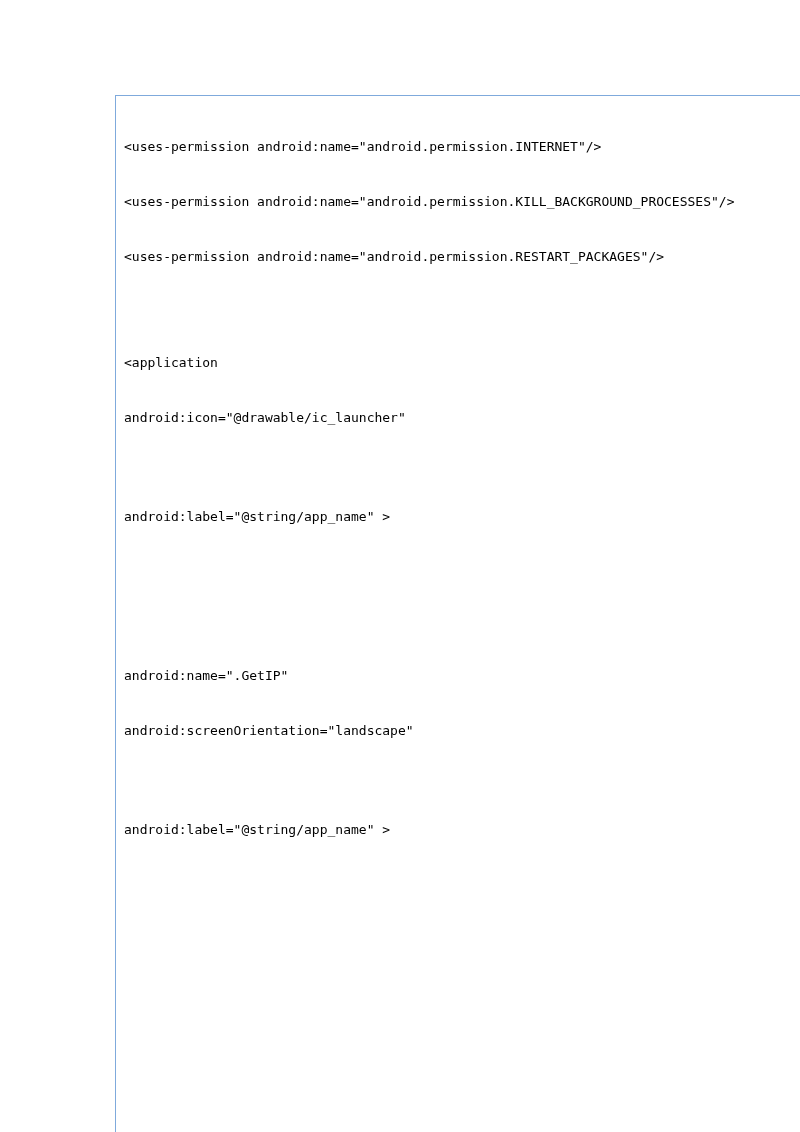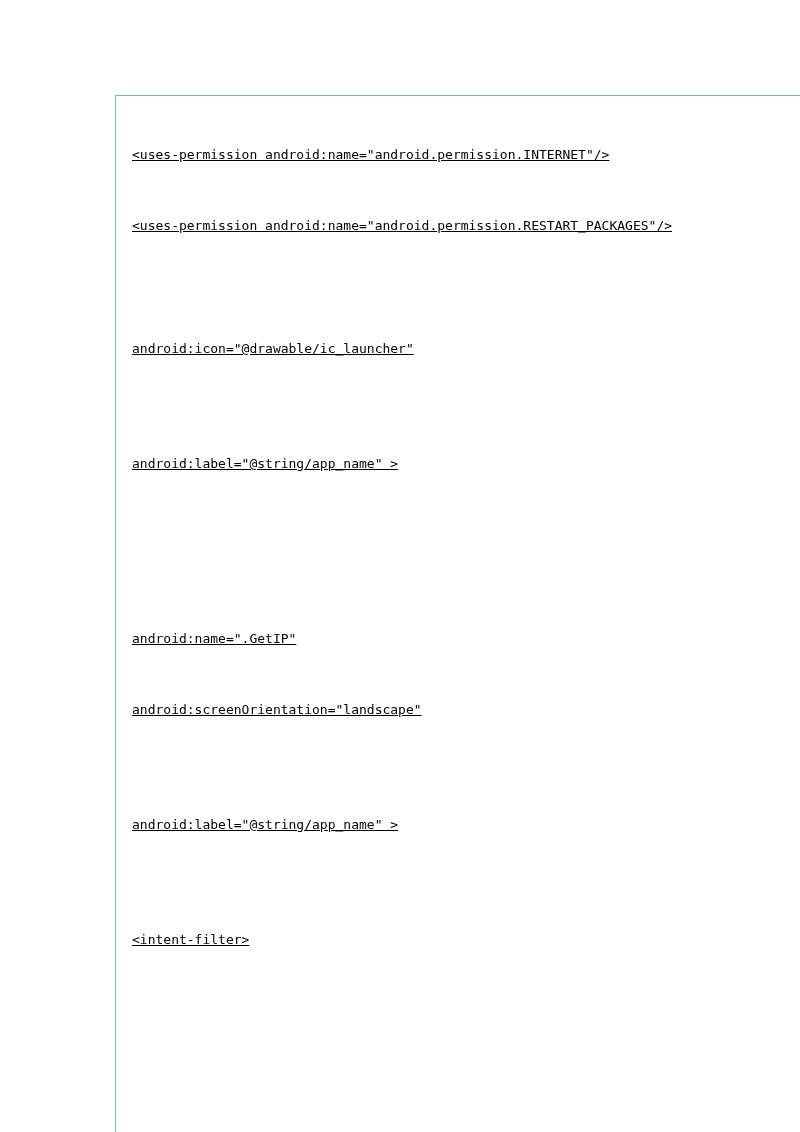--- a/index.html
+++ b/index.html
@@ -19,47 +19,47 @@
     border-top: 1px solid #7faadc;
     border-left: 1px solid #7faadc;
     border-bottom: 1px solid #7faadc;
     padding: 6px 10px 6px 8px;
     line-height: 1.4;
     font-family: "SimSun", "NSimSun", monospace;
     font-size: 13px;
     white-space: pre-wrap;
   }
   .code-box p {
-    margin: 8px;
+    margin: 0;
     padding: 0;
-    text-decoration: underline;
   }
   .blank { height: 16px; }
   .gap { height: 8px; }
 </style>
 </head>
 <body>
 
 <div class="page">
 
   <div class="code-box">
     <p>&lt;uses-permission android:name="android.permission.INTERNET"/&gt;</p>
+    <p>&lt;uses-permission android:name="android.permission.KILL_BACKGROUND_PROCESSES"/&gt;</p>
     <p>&lt;uses-permission android:name="android.permission.RESTART_PACKAGES"/&gt;</p>
     <div class="blank"></div>
+    <p>&lt;application</p>
     <p>android:icon="@drawable/ic_launcher"</p>
     <div class="gap"></div>
     <p>android:label="@string/app_name" &gt;</p>
     <div class="blank"></div>
     <div class="blank"></div>
     <p>android:name=".GetIP"</p>
     <p>android:screenOrientation="landscape"</p>
     <div class="gap"></div>
     <p>android:label="@string/app_name" &gt;</p>
     <div class="gap"></div>
-    <p>&lt;intent-filter&gt;</p>
     <div class="gap"></div>
     <div class="blank"></div>
     
     
     
     
     
     
     
     

